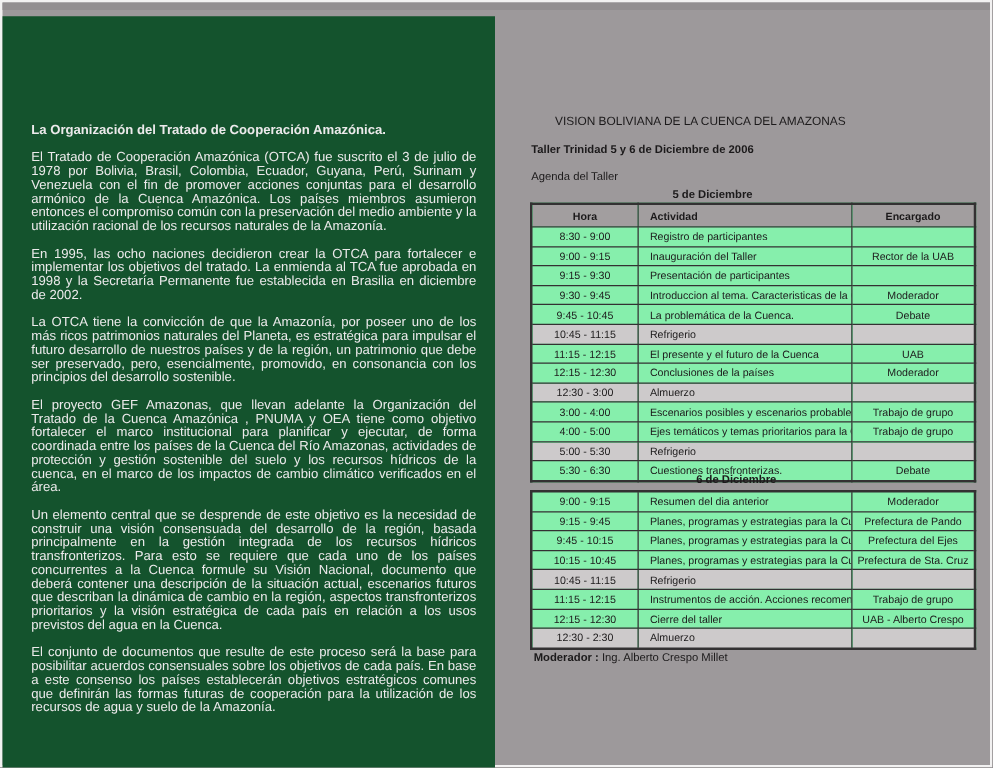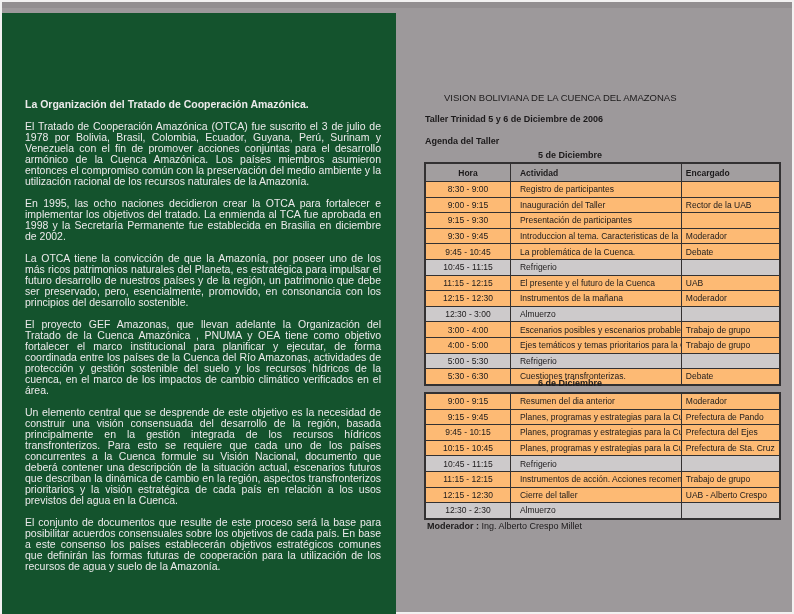--- a/index.html
+++ b/index.html
@@ -9,37 +9,37 @@
         background:#9d999b;border:2px solid #f2f1f1;box-sizing:border-box;}
   .top-band{position:absolute;left:0;top:0;width:100%;height:6px;background:#928e90;}
   .dark-panel{position:absolute;left:0;top:11px;width:394px;height:610px;background:#14532d;}
   .left-content{position:absolute;left:23px;top:86px;width:356px;color:#eceaeb;
                 font-size:10.5px;line-height:11px;}
   .left-content p{margin:0 0 11px 0;text-align:justify;}
   .left-content p.hd{font-weight:bold;text-align:left;}
   .right-content{position:absolute;left:0;top:0;width:794px;height:614px;color:#1c1a1b;}
   .r-title{position:absolute;left:442px;top:90px;font-size:9.5px;font-weight:normal;}
   .r-sub{position:absolute;left:423px;top:112px;font-size:9px;font-weight:bold;}
-  .r-agenda{position:absolute;left:423px;top:134px;font-size:9px;font-weight:bold;}
+  .r-agenda{position:absolute;left:423px;top:134px;font-size:9px;font-weight:normal;}
   .day-label{position:absolute;left:422px;width:292px;text-align:center;
              font-size:9px;font-weight:bold;}
   .day1-label{top:148px;}
-  .day2-label{top:376px;}
+  .day2-label{top:376px;margin-left:19px;}
   table.agenda{position:absolute;left:422px;width:357px;border-collapse:collapse;
-               table-layout:fixed;background:#fdba74;
+               table-layout:fixed;background:#86efac;
                border:2px solid #333132;font-size:8.5px;color:#1c1a1b;}
   table.t1{top:160px;}
   table.t2{top:390px;}
   table.agenda td,table.agenda th{border:1px solid #333132;height:14.6px;
                padding:0 4px;overflow:hidden;white-space:nowrap;line-height:10px;
                vertical-align:middle;font-weight:normal;}
   table.agenda th{font-weight:bold;height:17px;background:#a29e9f;}
   .col-time{width:84px;text-align:center;}
   .col-activity{width:168px;text-align:left;padding-left:9px !important;}
-  .col-lead{width:97px;text-align:left;}
+  .col-lead{width:97px;text-align:center;}
   tr.hl td{background:#cdcacb;}
   .moderator-line{position:absolute;left:425px;top:519px;font-size:9px;}
   .moderator-line b{font-weight:bold;}
 </style>
 </head>
 <body>
 
 <div class="page">
   <div class="top-band"></div>
 
@@ -106,21 +106,21 @@
             <td class="col-activity">Refrigerio</td>
             <td class="col-lead"></td>
           </tr>
           <tr>
             <td class="col-time">11:15 - 12:15</td>
             <td class="col-activity">El presente y el futuro de la Cuenca</td>
             <td class="col-lead">UAB</td>
           </tr>
           <tr>
             <td class="col-time">12:15 - 12:30</td>
-            <td class="col-activity">Instrumentos de la mañana</td>
+            <td class="col-activity">Conclusiones de la países</td>
             <td class="col-lead">Moderador</td>
           </tr>
           <tr class="hl">
             <td class="col-time">12:30 - 3:00</td>
             <td class="col-activity">Almuerzo</td>
             <td class="col-lead"></td>
           </tr>
           <tr>
             <td class="col-time">3:00 - 4:00</td>
             <td class="col-activity">Escenarios posibles y escenarios probables.</td>

